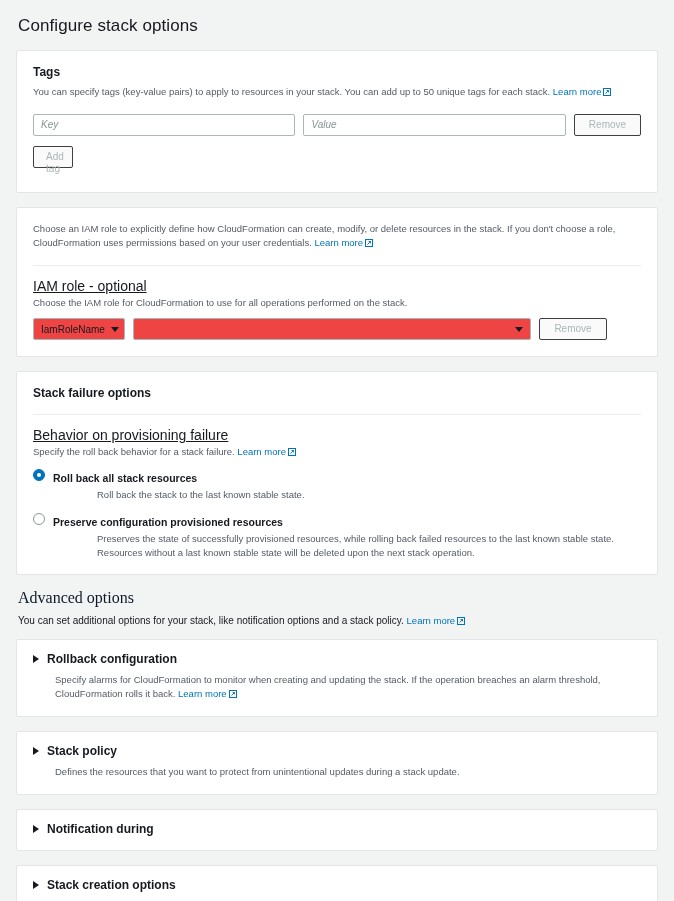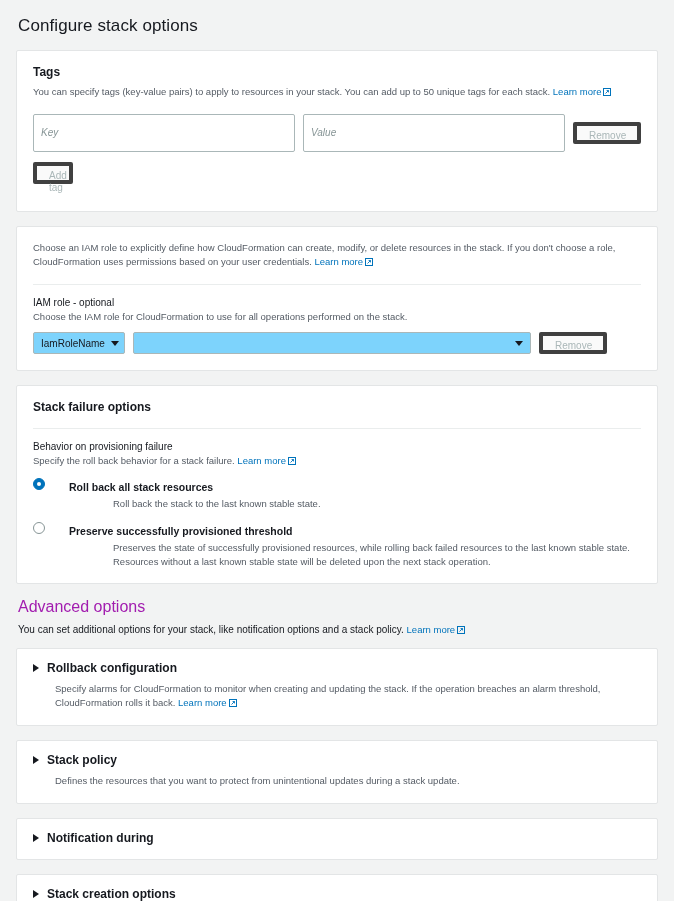--- a/index.html
+++ b/index.html
@@ -22,22 +22,23 @@
   h1.page-title {
     font-size: 17px;
     font-weight: 400;
     color: #16191f;
     margin: 6px 0 14px 2px;
     letter-spacing: 0.1px;
   }
   h2.section-title {
     font-size: 16px;
     font-weight: 400;
-    color: #a21caf;
+    color: #0f172a;
     margin: 6px 0 6px 2px;
+    font-family: Liberation Serif, serif;
   }
   .section-desc {
     font-size: 10px;
     color: #16191f;
     margin: 0 0 10px 2px;
     line-height: 1.5;
   }
   .card {
     background: #ffffff;
     border: 1px solid #e3e5e6;
@@ -82,21 +83,21 @@
     gap: 8px;
   }
   .input {
     box-sizing: border-box;
     height: 22px;
     border: 1px solid #aab7b8;
     border-radius: 2px;
     background: #fff;
     font-size: 10px;
     color: #16191f;
-    padding: 18px 7px;
+    padding: 10px 7px;
     outline: none;
     font-family: "Liberation Sans", sans-serif;
   }
   .input::placeholder {
     color: #879596;
     font-style: italic;
   }
   .input-key { width: 268px; }
   .input-value { width: 268px; }
 
@@ -107,56 +108,57 @@
     border-radius: 2px;
     cursor: pointer;
     background: #fff;
     border: 1px solid #545b64;
     color: #545b64;
     padding: 4px 12px;
     height: 22px;
     line-height: 12px;
   }
   .btn-disabled {
-    border: 4px solid #404040;
+    border: 1px solid #404040;
     color: #aab7b8;
     background: #fafafa;
     cursor: default;
   }
   .btn-remove { width: 68px; text-align: center; }
   .btn-addtag { margin-top: 10px; width: 40px; text-align: center; }
 
   
   .divider {
     border: 0;
     border-top: 1px solid #eaeded;
     margin: 14px 0 0 0;
   }
   .field-label {
-    font-size: 10px;
+    font-size: 14px;
     color: #16191f;
     margin: 0 0 2px 0;
+    text-decoration: underline;
   }
   .field-desc {
     font-size: 9.5px;
     color: #545b64;
     margin: 0 0 8px 0;
     line-height: 1.5;
   }
   .perm-row {
     display: flex;
     align-items: center;
     gap: 8px;
   }
   .select {
     box-sizing: border-box;
     height: 22px;
     border: 1px solid #aab7b8;
     border-radius: 2px;
-    background: #7dd3fc;
+    background: #ef4444;
     font-size: 10px;
     color: #16191f;
     padding: 0 7px;
     display: flex;
     align-items: center;
     justify-content: space-between;
     cursor: pointer;
   }
   .select-small { width: 92px; }
   .select-wide { width: 398px; }
@@ -165,21 +167,21 @@
     border-left: 4px solid transparent;
     border-right: 4px solid transparent;
     border-top: 5px solid #16191f;
     margin-left: 6px;
   }
 
   
   .radio-item {
     display: flex;
     align-items: flex-start;
-    gap: 24px;
+    gap: 8px;
     margin-bottom: 10px;
   }
   .radio {
     box-sizing: border-box;
     width: 12px;
     height: 12px;
     border-radius: 50%;
     border: 1px solid #879596;
     background: #fff;
     flex: 0 0 auto;
@@ -321,21 +323,21 @@
           <span class="radio checked"></span>
           <span class="radio-text">
             <span class="radio-label">Roll back all stack resources</span>
             <div class="radio-desc">Roll back the stack to the last known stable state.</div>
           </span>
         </div>
 
         <div class="radio-item">
           <span class="radio"></span>
           <span class="radio-text">
-            <span class="radio-label">Preserve successfully provisioned threshold</span>
+            <span class="radio-label">Preserve configuration provisioned resources</span>
             <div class="radio-desc">Preserves the state of successfully provisioned resources, while rolling back failed resources to the last known stable state. Resources without a last known stable state will be deleted upon the next stack operation.</div>
           </span>
         </div>
       </div>
     </div>
   </div>
 
   <h2 class="section-title">Advanced options</h2>
   <div class="section-desc">
     <span>You can set additional options for your stack, like notification options and a stack policy.</span>

